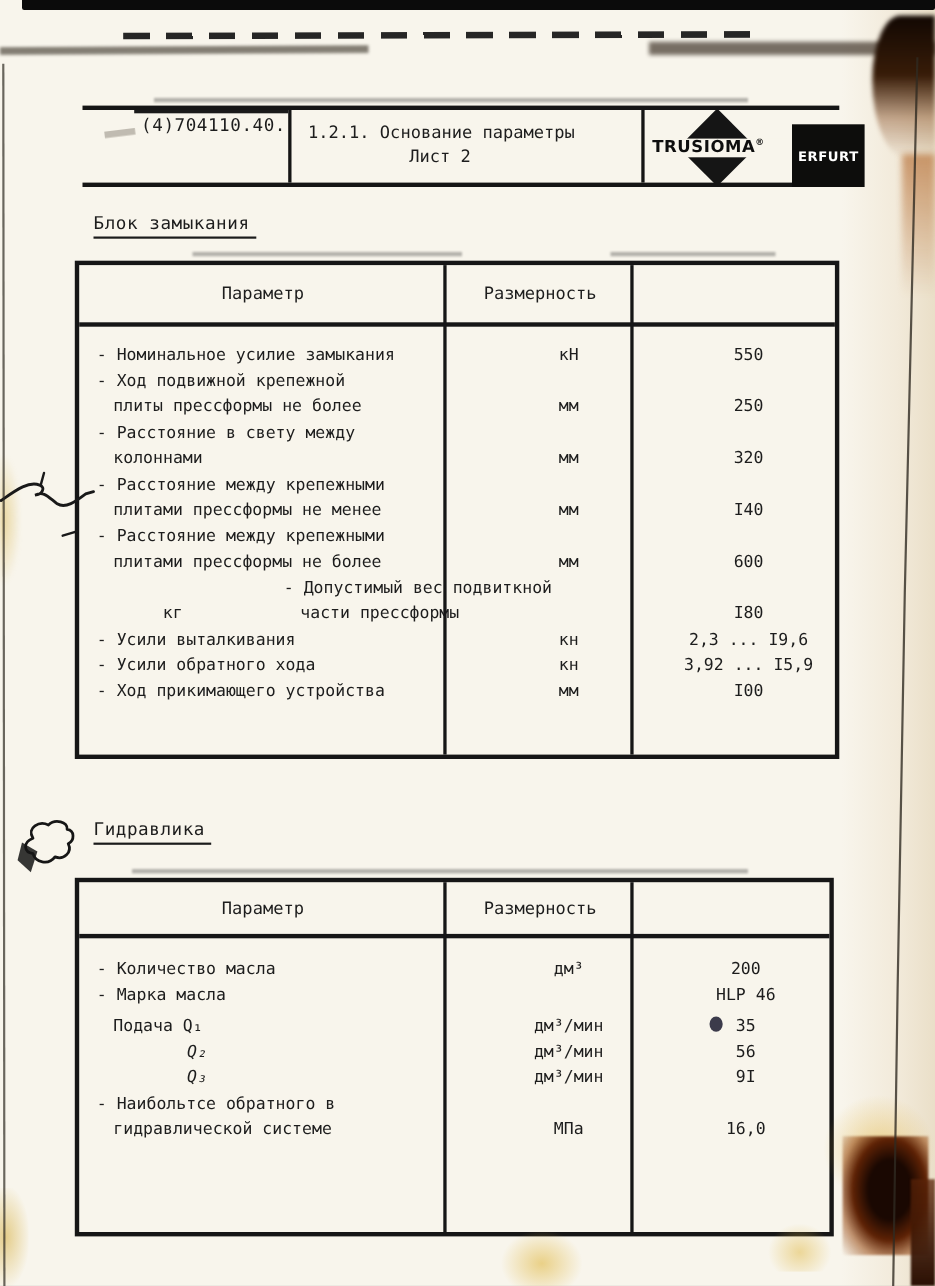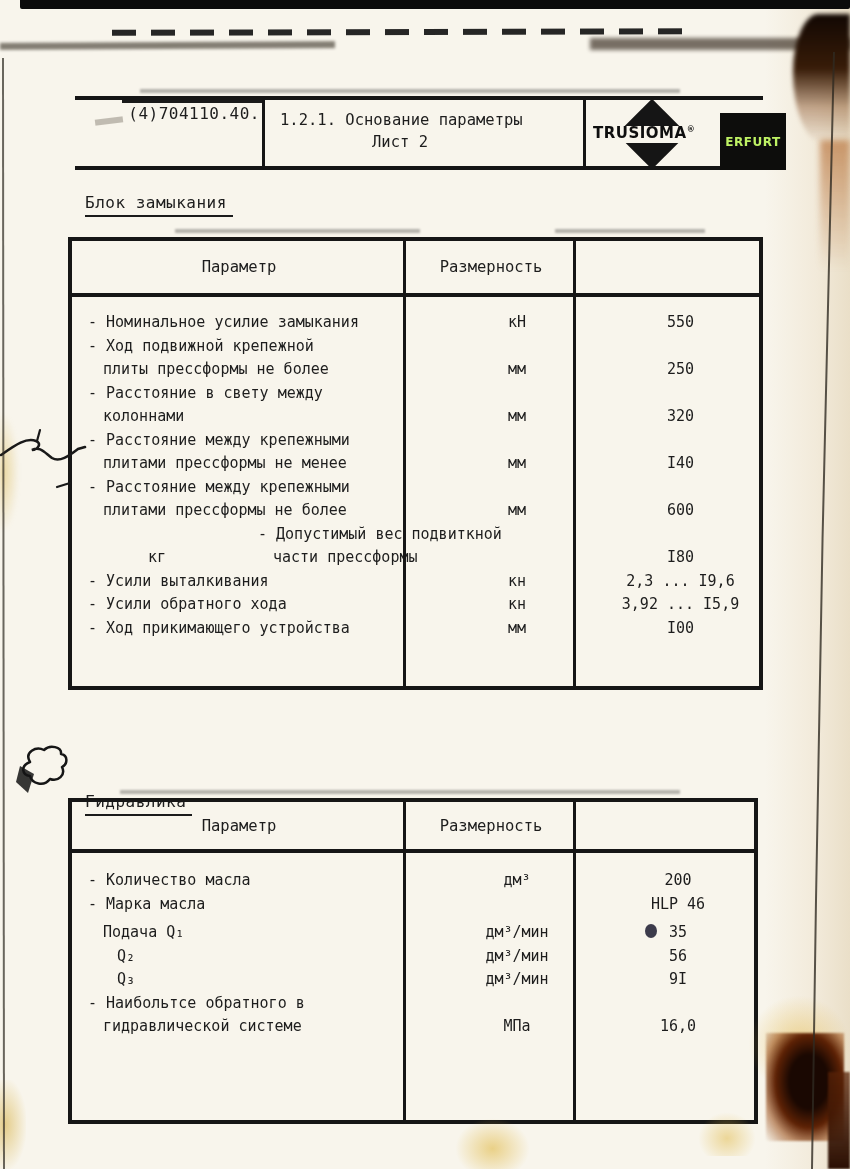--- a/index.html
+++ b/index.html
@@ -47,41 +47,41 @@
   .docnum-box{border-top:3px solid #1a1a1a;padding:1px 2px 2px 6px;font-size:16px;letter-spacing:.5px;}
   .hb-mid{width:303px;border-right:3px solid #151515;padding:9px 0 0 15px;box-sizing:content-box;
     font-size:15.5px;line-height:22px;}
   .hb-mid .line2{padding-left:92px;}
   .hb-right{flex:1;position:relative;}
   .diamond{position:absolute;left:41px;top:9px;width:50px;height:50px;background:#151515;transform:rotate(45deg);}
   .band{position:absolute;left:2px;top:26px;width:128px;height:17px;background:#f8f5ec;}
   .brand-text{position:absolute;left:7px;top:24px;width:128px;font-size:15px;font-weight:bold;
     letter-spacing:.5px;color:#0e0e0e;font-family:"DejaVu Sans",sans-serif;white-space:nowrap;}
   .brand-text sup{font-size:8px;}
-  .erfurt{position:absolute;left:134px;top:13px;width:66px;height:57px;background:#0d0d0c;color:#bef264;
+  .erfurt{position:absolute;left:134px;top:13px;width:66px;height:57px;background:#0d0d0c;color:#ffffff;
     display:flex;align-items:center;justify-content:center;font-family:"DejaVu Sans",sans-serif;
     font-weight:bold;font-size:12px;letter-spacing:.5px;overflow:hidden;}
   
   .sec-heading{position:absolute;font-size:16px;letter-spacing:.5px;border-bottom:2.5px solid #1b1b1b;
     padding:0 6px 3px 0;z-index:10;}
   
   .dtable{position:absolute;border:4px solid #161616;box-sizing:border-box;background:transparent;z-index:10;}
   .dtable .vline{position:absolute;top:0;bottom:0;width:3px;background:#161616;}
   .dtable .v1{left:331px;} .dtable .v2{left:501px;}
   .thead{display:flex;align-items:center;border-bottom:4px solid #161616;font-size:15.5px;}
   .th{text-align:center;box-sizing:border-box;}
   .th.p{width:334px;} .th.u{width:170px;} .th.v{flex:1;}
   .tbody{font-size:15px;line-height:23.5px;}
   .trow{display:flex;align-items:flex-end;min-height:23.5px;}
   .td{box-sizing:border-box;}
   .td.param{width:360px;padding-left:31px;padding-right:4px;text-indent:-15px;white-space:pre-line;}
   .td.unit{width:170px;text-align:center;}
   .td.val{flex:1;text-align:center;}
   .trow.indent-1 .td.param{padding-left:46px;}
-  .trow.indent-2 .td.param{padding-left:60px;}
+  .trow.indent-2 .td.param{padding-left:113px;font-style:italic;}
   .trow.indent-1{margin-top:5px;}
   #table1{left:68px;top:237px;width:695px;height:453px;}
   #table1 .thead{height:52px;}
   #table1 .tbody{padding-top:14px;}
   #table2{left:68px;top:798px;width:690px;height:326px;}
   #table2 .thead{height:47px;}
   #table2 .tbody{padding-top:16px;}
 </style>
 </head>
 <body>
@@ -182,21 +182,21 @@
   </div>
 
   <div class="trow">
     <div class="td param">- Ход прикимающего устройства</div>
     <div class="td unit">мм</div>
     <div class="td val">I00</div>
   </div>
 </div>
   </div>
 
-  <div class="sec-heading" style="left:85px;top:744px;margin-top:48px;">Гидравлика</div>
+  <div class="sec-heading" style="left:85px;top:744px;">Гидравлика</div>
 
   <div class="art shadow-line" style="left:120px;top:790px;width:560px;"></div>
   <div class="dtable" id="table2">
     <div class="vline v1"></div>
     <div class="vline v2"></div>
     <div class="thead">
       <div class="th p">Параметр</div>
       <div class="th u">Размерность</div>
       <div class="th v"></div>
     </div>

